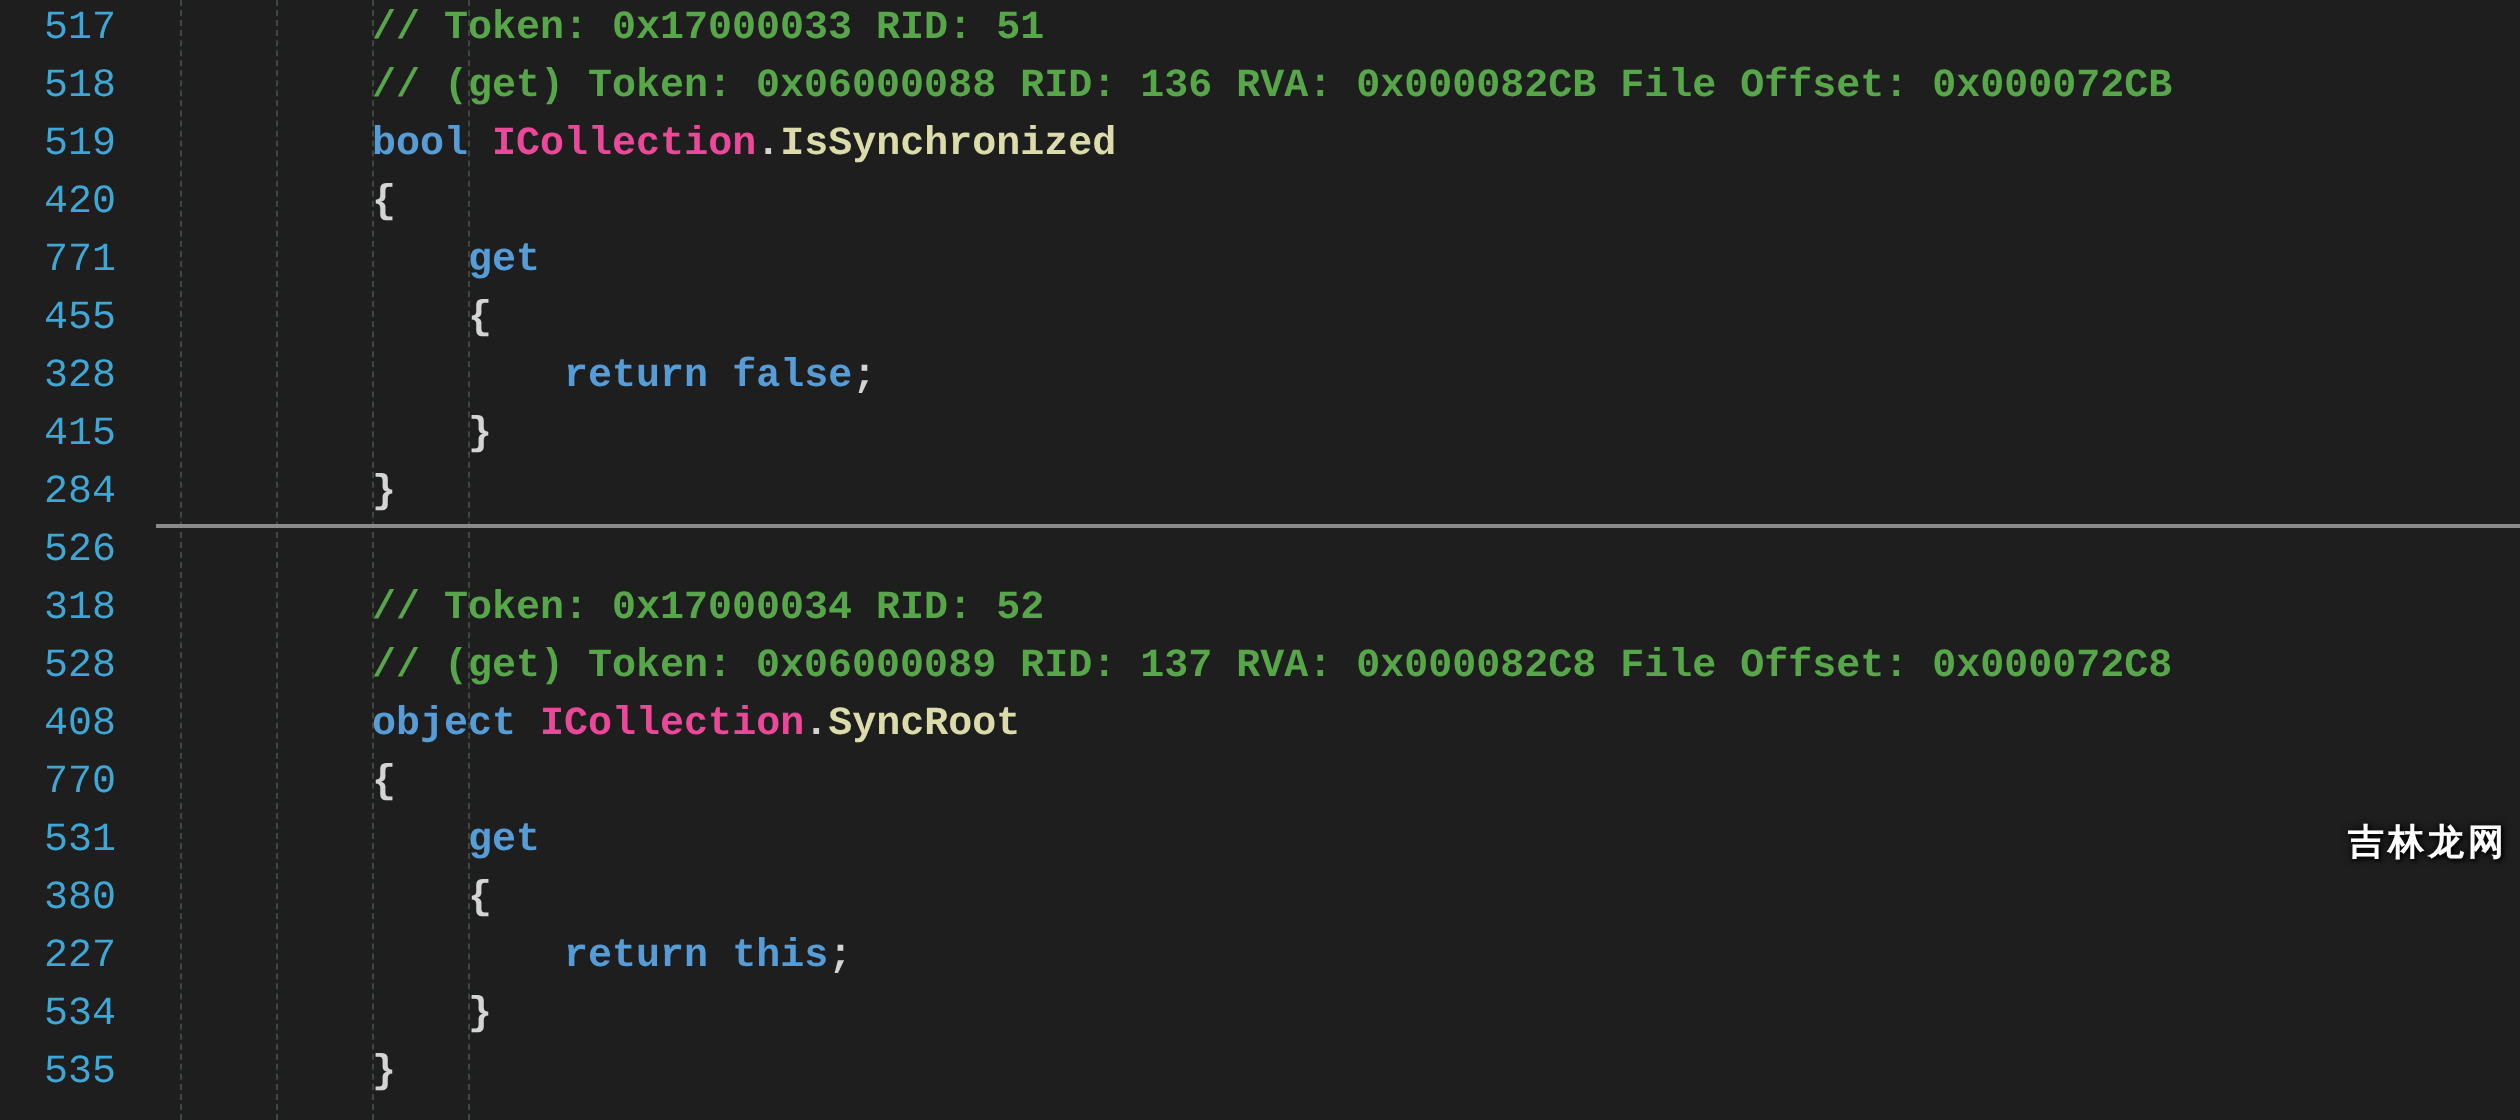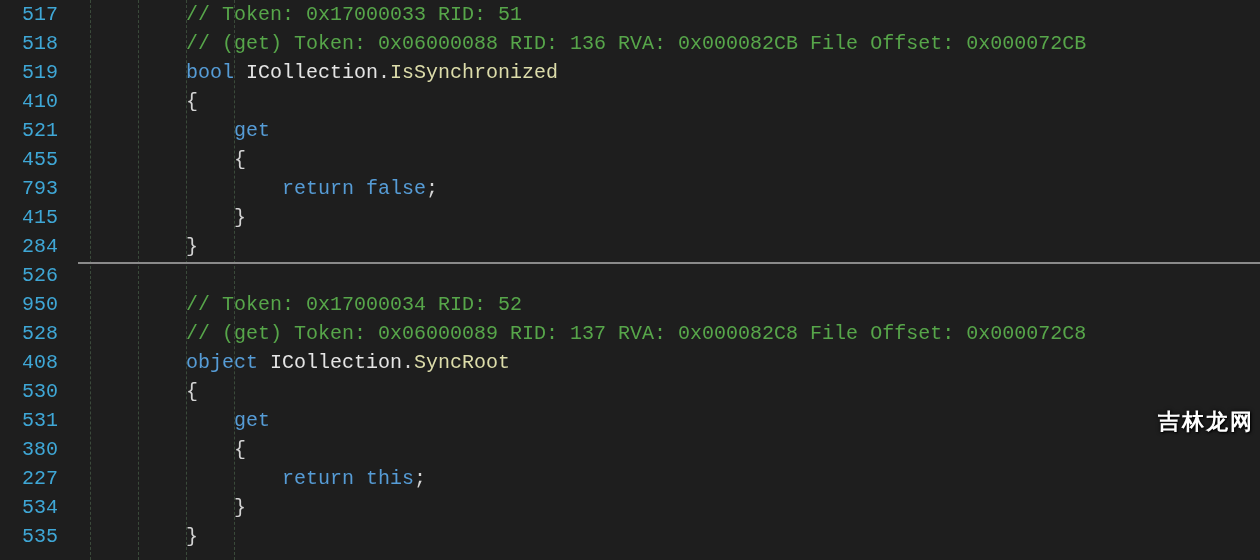--- a/index.html
+++ b/index.html
@@ -39,71 +39,72 @@
     height: 560px;
     border-left: 1px dashed #3a4a3a;
   }
   .code-area {
     position: absolute;
     left: 90px;
     top: 0;
     right: 0;
     height: 100%;
     white-space: pre;
+    font-weight: bold;
   }
   .code-line { height: 29px; display: block; }
   .tok-comment { color: #57a64a; }
   .tok-keyword { color: #569cd6; }
-  .tok-type    { color: #e5e5e5; }
+  .tok-type    { color: #ec4899; }
   .tok-member  { color: #dcdcaa; }
   .tok-punct   { color: #d4d4d4; }
   .tok-text    { color: #d4d4d4; }
 
   .divider {
     position: absolute;
     left: 78px;
     right: 0;
     top: 262px;
     height: 2px;
     background: #8a8a8a;
   }
 
   .watermark {
     position: absolute;
     right: 6px;
     bottom: 4px;
     font-family: "Microsoft YaHei", Arial, sans-serif;
-    font-size: 22px;
+    font-size: 18px;
     font-weight: 700;
     letter-spacing: 2px;
     color: #ffffff;
     text-shadow: 0 0 4px rgba(0,0,0,.9), 1px 1px 2px rgba(0,0,0,.9);
     user-select: none;
   }
 </style>
 </head>
 <body>
 
 <div class="editor">
 
   <div class="gutter" id="gutter">
       <div class="ln">517</div>
       <div class="ln">518</div>
       <div class="ln">519</div>
-      <div class="ln">410</div>
-      <div class="ln">521</div>
+      <div class="ln">420</div>
+      <div class="ln">771</div>
       <div class="ln">455</div>
-      <div class="ln">793</div>
+      <div class="ln">328</div>
       <div class="ln">415</div>
       <div class="ln">284</div>
       <div class="ln">526</div>
-      <div class="ln">950</div>
+      <div class="ln">318</div>
       <div class="ln">528</div>
       <div class="ln">408</div>
-      <div class="ln">530</div>
+      <div class="ln">770</div>
       <div class="ln">531</div>
       <div class="ln">380</div>
       <div class="ln">227</div>
       <div class="ln">534</div>
       <div class="ln">535</div>
     </div>
 
   <div class="indent-guides" id="guides">
       <div class="vguide" style="left: 0px;"></div>
       <div class="vguide" style="left: 48px;"></div>

